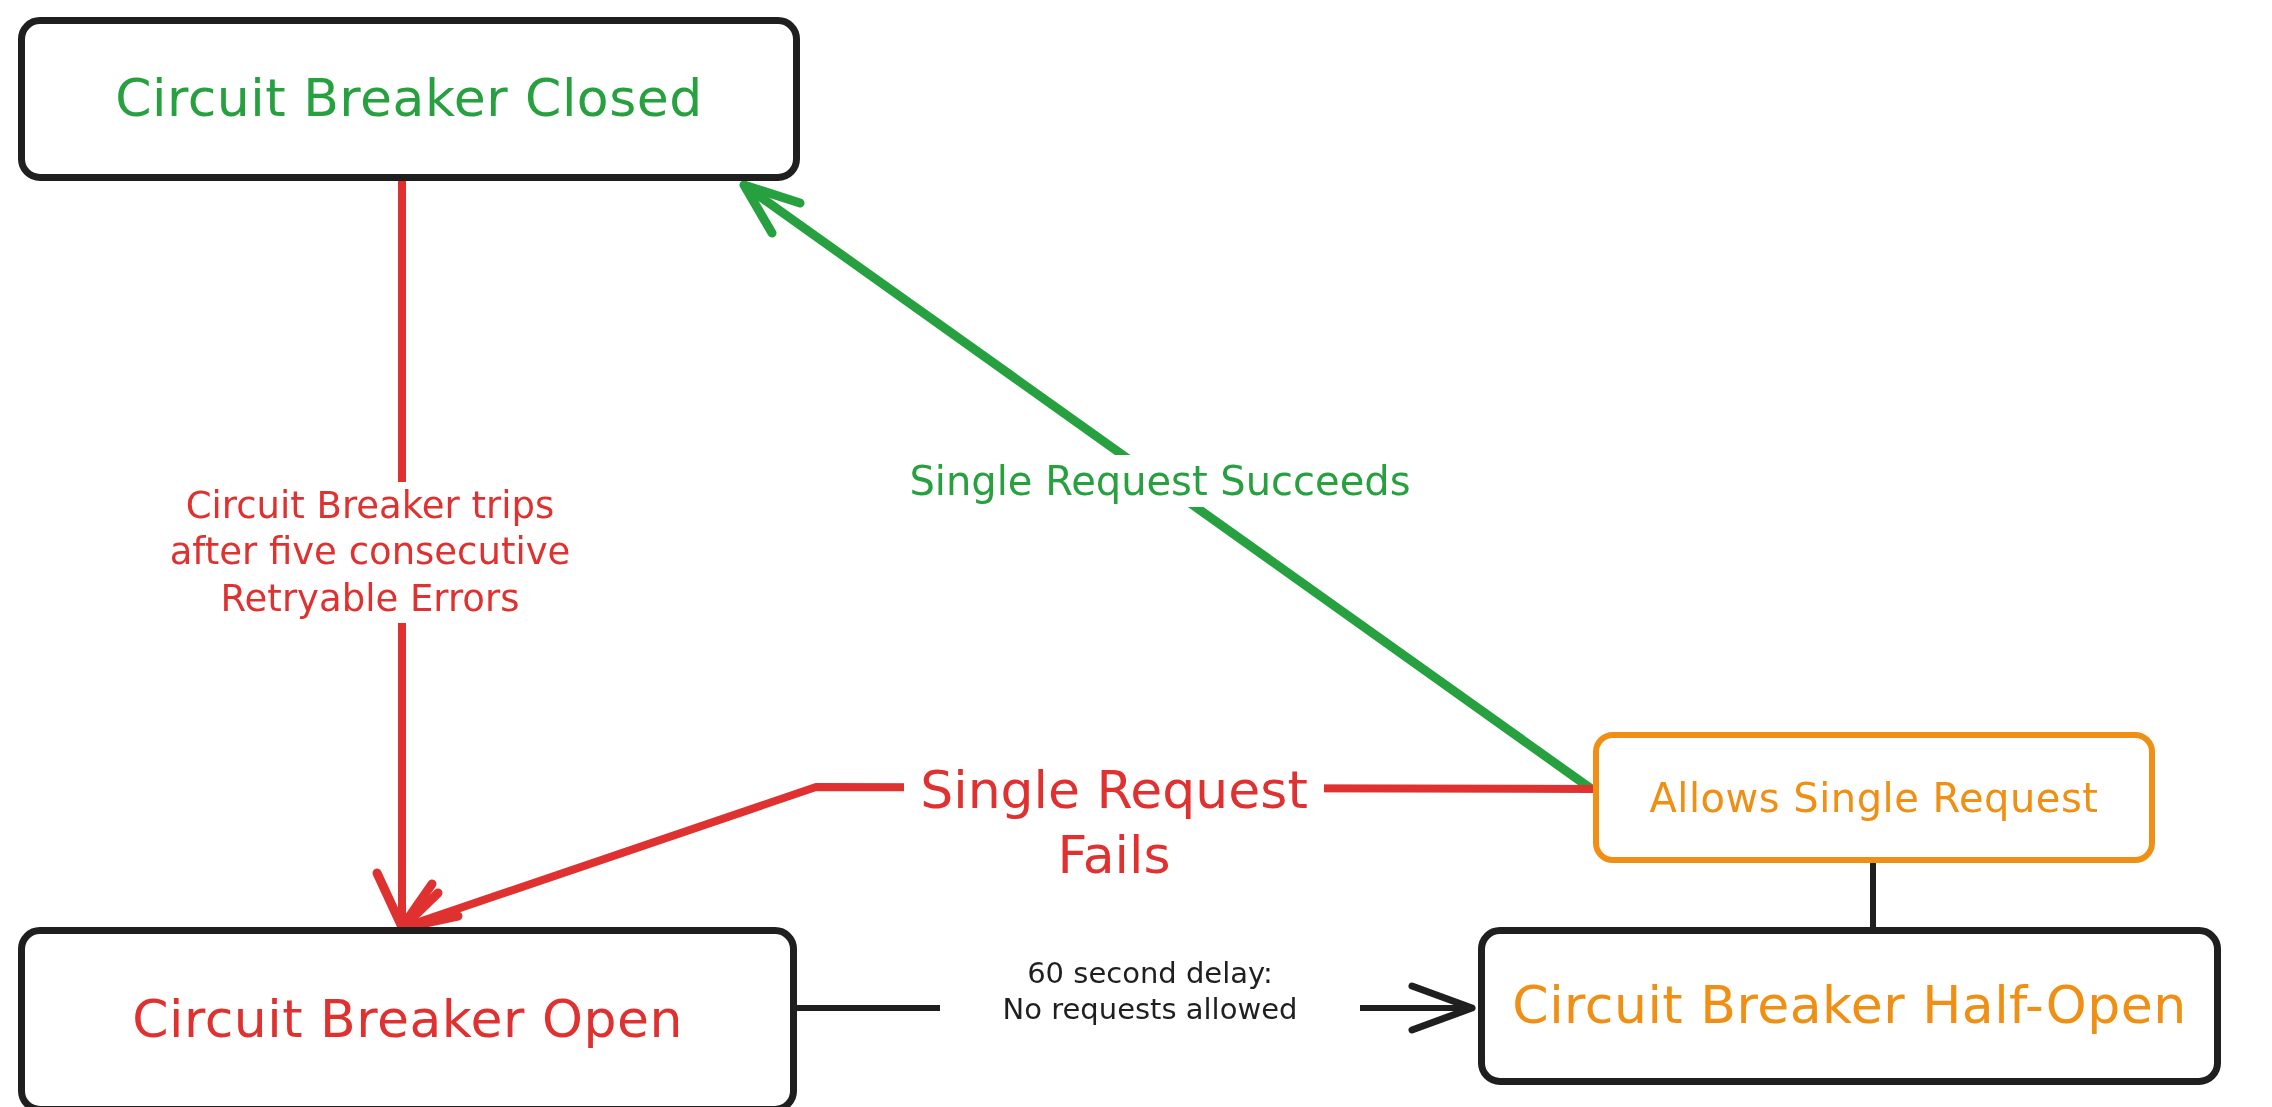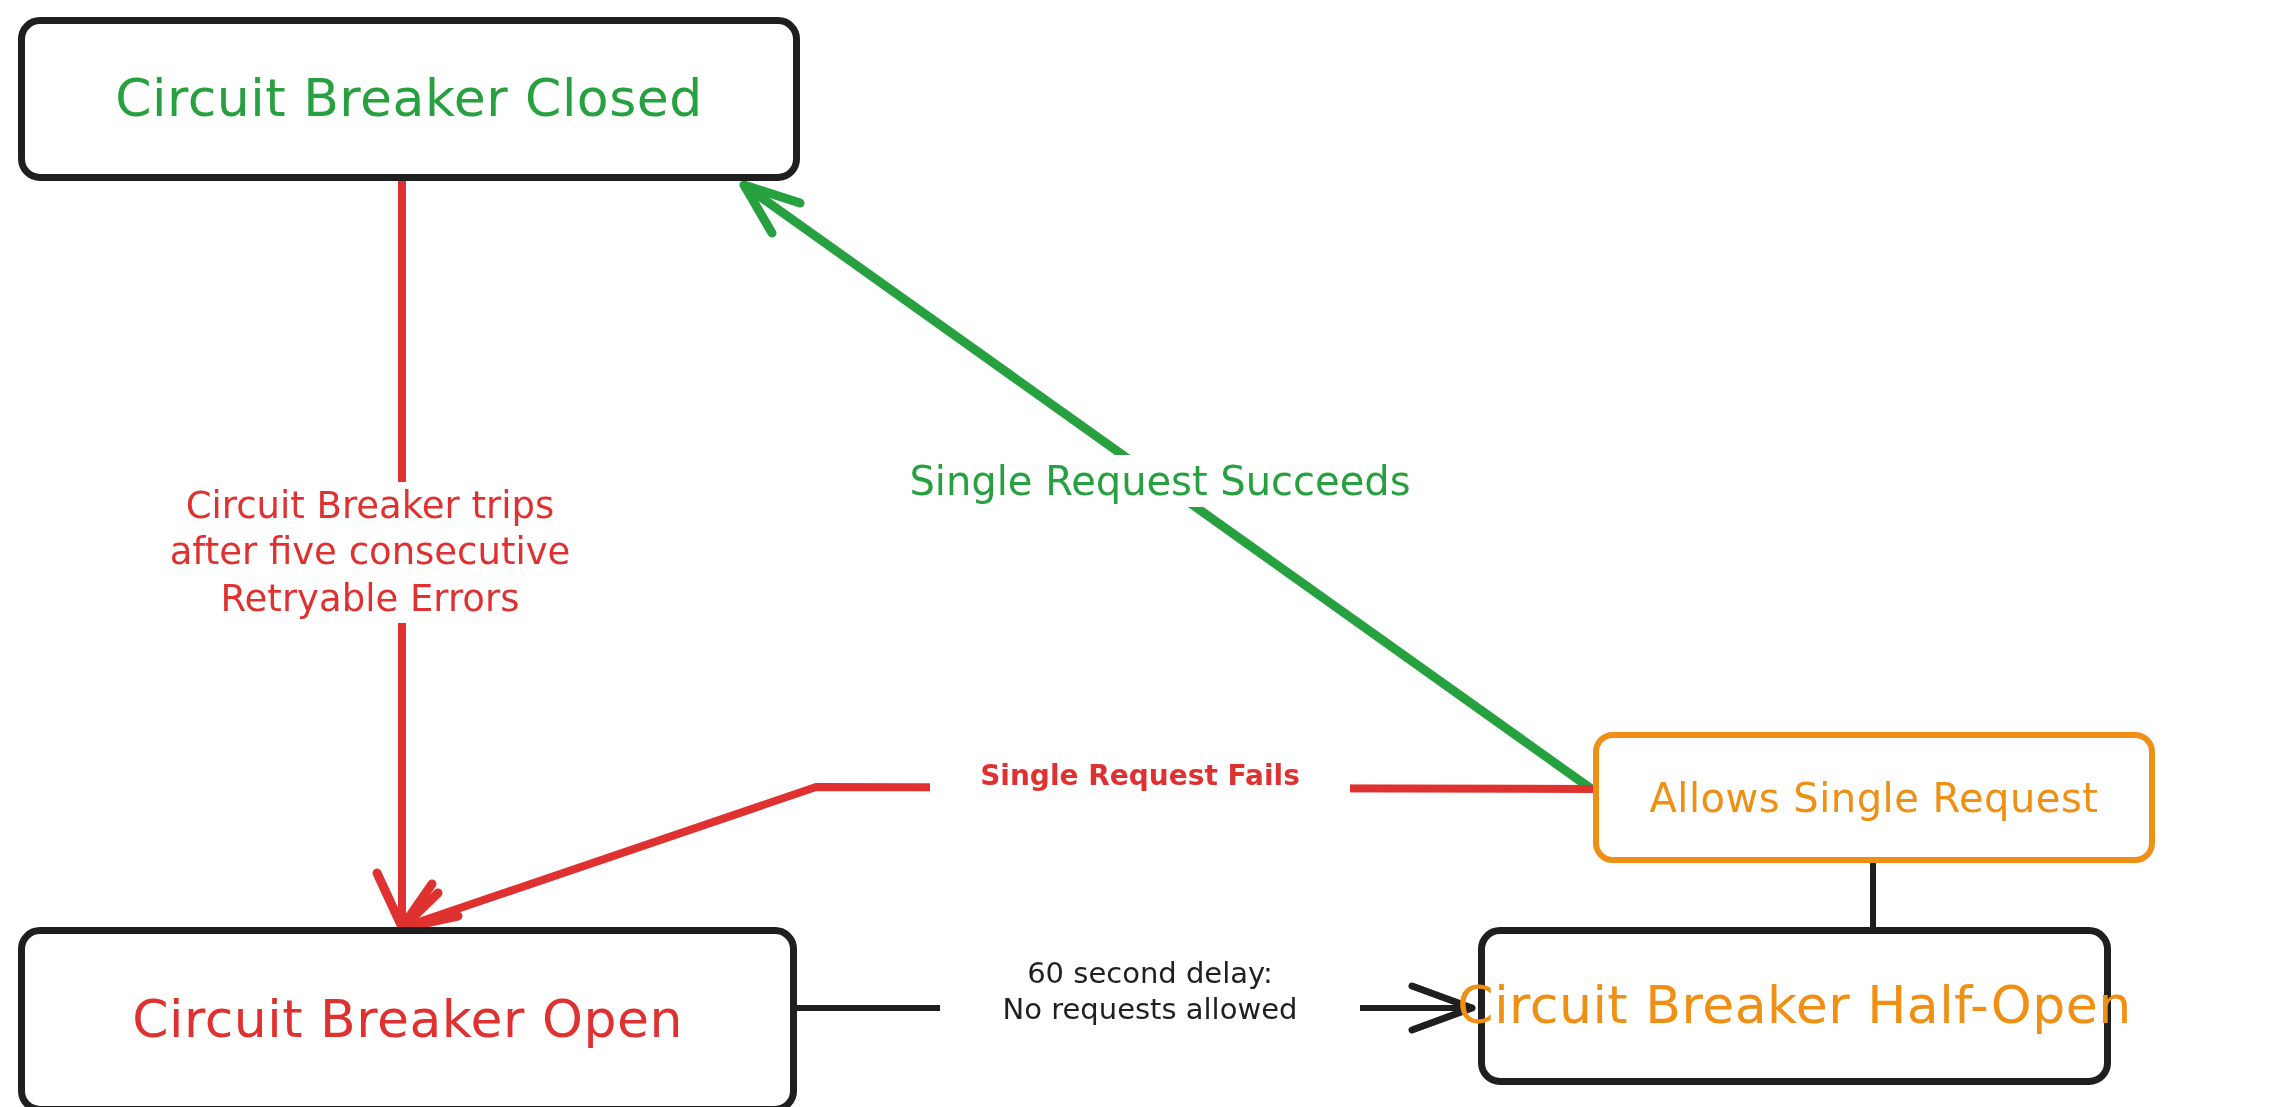--- a/index.html
+++ b/index.html
@@ -99,32 +99,32 @@
   </svg>
 
   <div class="node node-black" style="left:18px; top:17px; width:782px; height:164px;">
     <span class="node-label" style="color:#27a03f; font-size:52px;">Circuit Breaker Closed</span>
   </div>
 
   <div class="node node-black" style="left:18px; top:927px; width:779px; height:186px;">
     <span class="node-label" style="color:#e03131; font-size:52px;">Circuit Breaker Open</span>
   </div>
 
-  <div class="node node-black" style="left:1478px; top:927px; width:633px; height:158px;">
+  <div class="node node-black" style="left:1478px; top:927px; width:743px; height:158px;">
     <span class="node-label" style="color:#ef8f13; font-size:52px;">Circuit Breaker Half-Open</span>
   </div>
 
   <div class="node node-orange-border" style="left:1593px; top:732px; width:562px; height:131px;">
     <span class="node-label" style="color:#ef8f13; font-size:40px;">Allows Single Request</span>
   </div>
 
   <div class="edge-label" style="left:900px; top:455px; width:520px; color:#27a03f; font-size:40px;">Single Request Succeeds</div>
 
   <div class="edge-label" style="left:150px; top:482px; width:440px; color:#e03131; font-size:37px;">Circuit Breaker trips
 after five consecutive
 Retryable Errors</div>
 
-  <div class="edge-label" style="left:930px; top:757px; width:420px; color:#e03131; font-size:28px;font-weight:bold;">Single Request Fails</div>
+  <div class="edge-label" style="left:904px; top:757px; width:420px; color:#e03131; font-size:52px;">Single Request Fails</div>
 
   <div class="edge-label" style="left:940px; top:954px; width:420px; color:#1f1f1f; font-size:29px;">60 second delay:
 No requests allowed</div>
 
 </div>
 
 </body></html>

